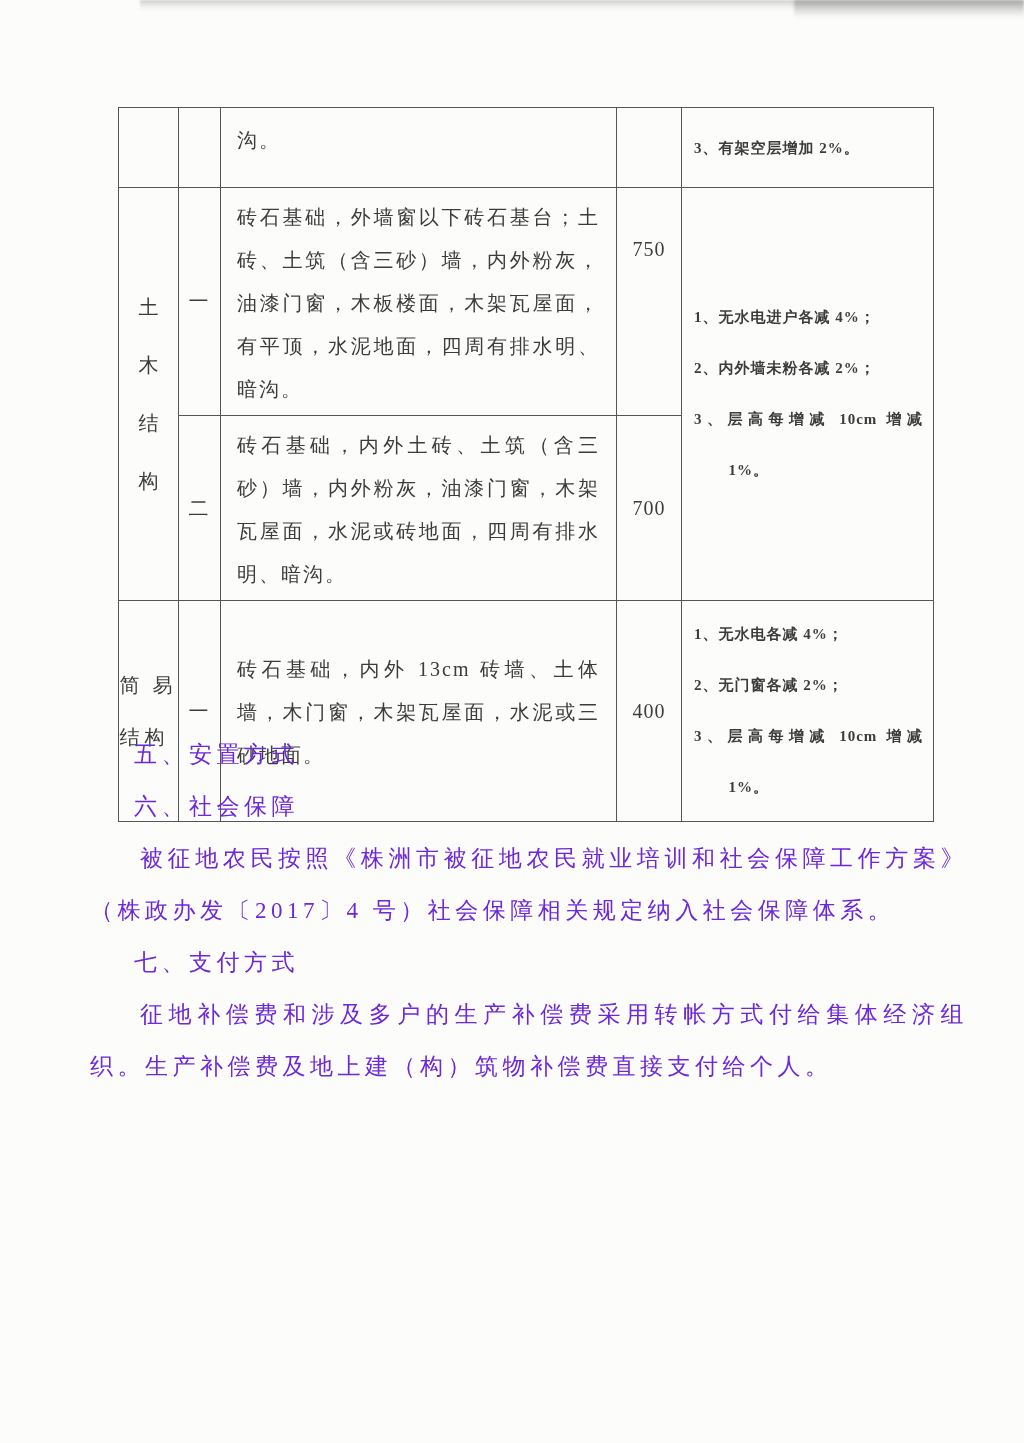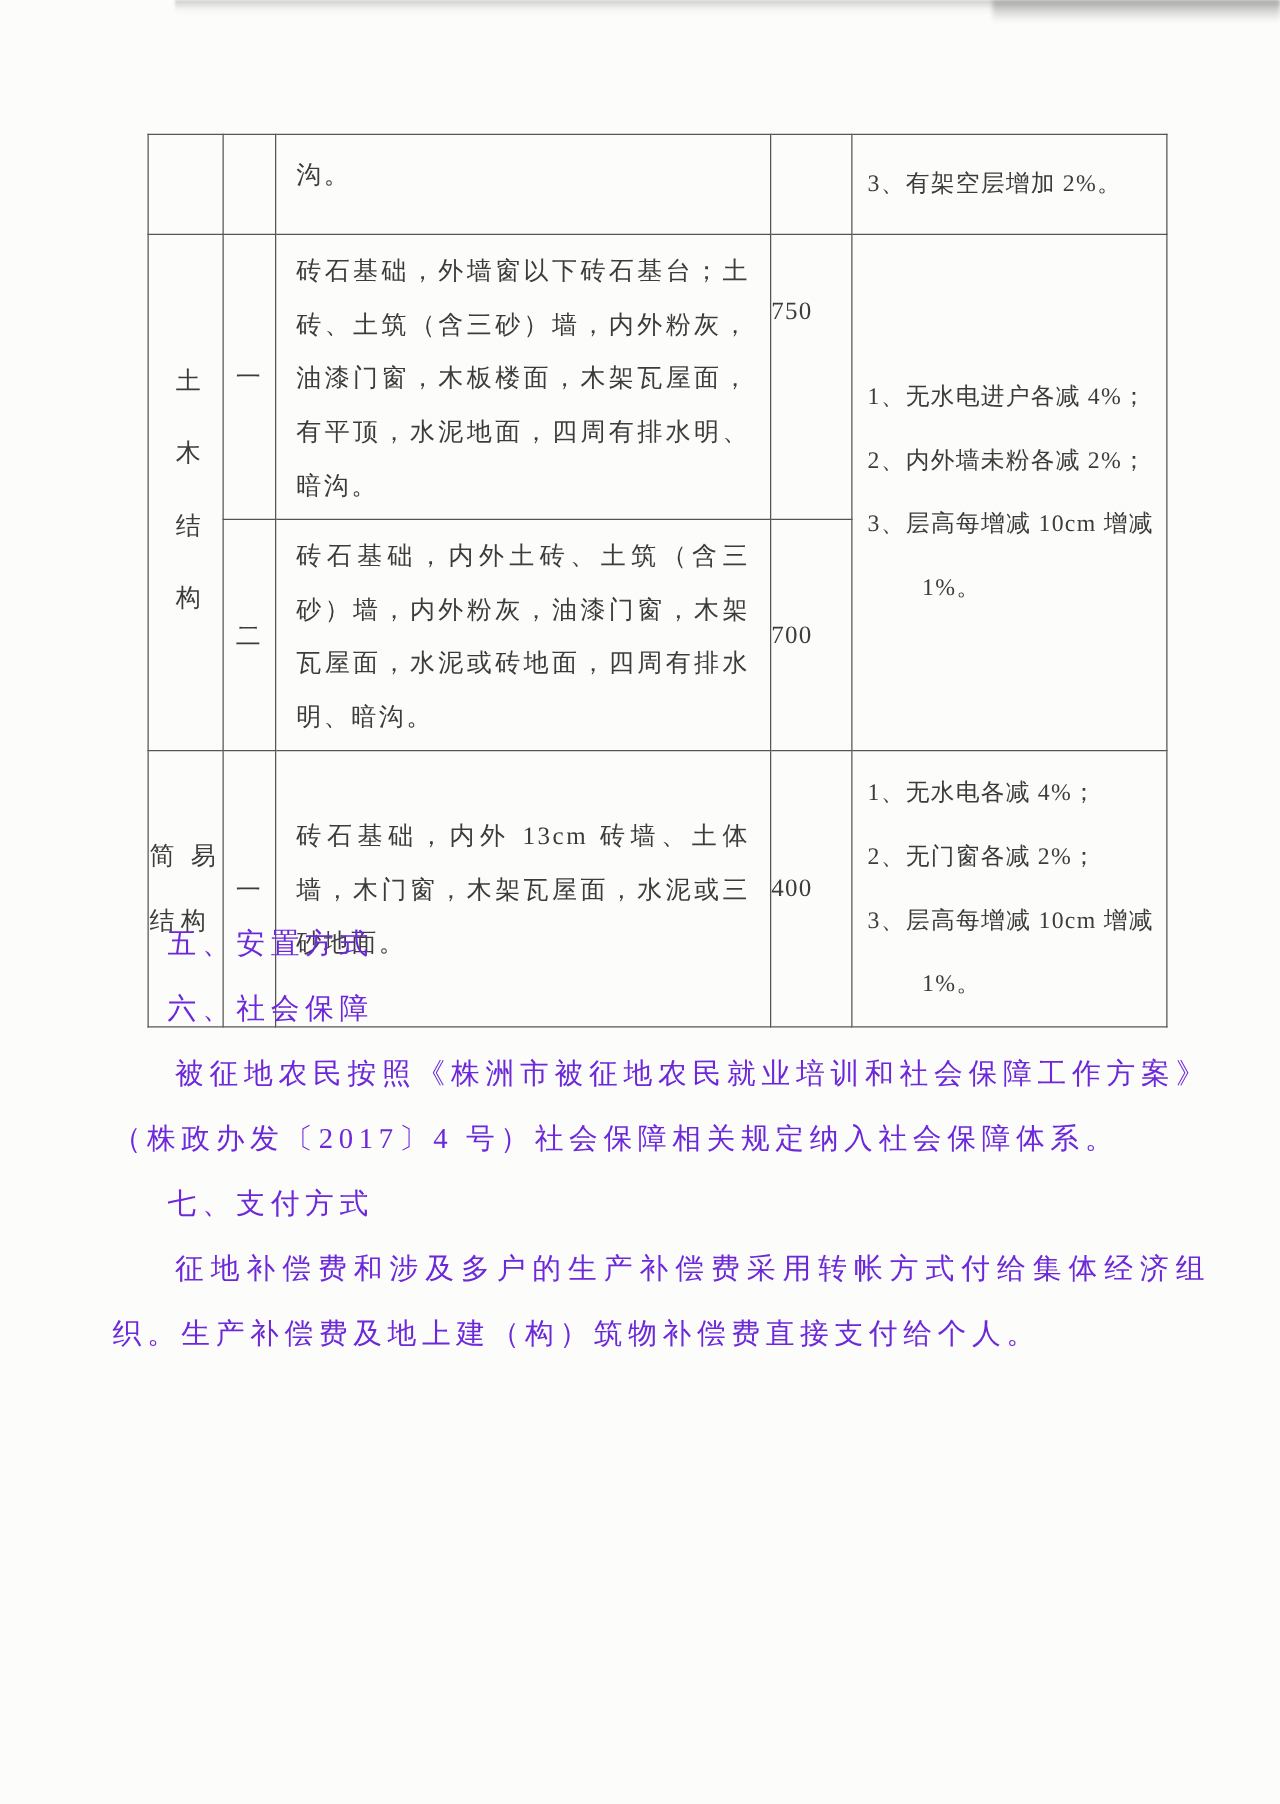--- a/index.html
+++ b/index.html
@@ -51,51 +51,51 @@
   .comp-table .r2 { height: 192px; }
   .comp-table .r3 { height: 148px; }
   .comp-table .r4 { height: 194px; }
 
   td.cell-category { text-align: center; }
   .vert-label {
     width: 24px;
     margin: 0 auto;
     word-break: break-all;
     line-height: 58px;
-    text-align: right;
+    text-align: center;
     letter-spacing: 0;
-    font-family: Liberation Mono, monospace;
   }
   .two-col-label {
     width: 58px;
     margin: 0 auto;
     word-break: break-all;
     line-height: 52px;
     text-align: justify;
     letter-spacing: 5px;
   }
 
   td.cell-grade { text-align: center; }
 
   td.cell-desc {
     padding: 6px 16px 4px 16px;
     text-align: justify;
     line-height: 43px;
   }
   td.cell-desc.top { vertical-align: top; padding-top: 8px; }
   td.cell-desc.first-row { vertical-align: top; padding-top: 12px; line-height: 40px; }
 
-  td.cell-price { text-align: left; font-size: 20px; letter-spacing: 1px; }
+  td.cell-price { text-align: center; font-size: 20px; letter-spacing: 1px; }
   td.cell-price.upper { vertical-align: top; padding-top: 50px; }
 
   td.cell-notes {
     padding: 8px 10px 8px 12px;
-    font-size: 19px;
+    font-size: 15px;
     letter-spacing: 1px;
     vertical-align: middle;
+    font-weight: bold;
   }
   .note-line {
     line-height: 51px;
     padding-left: 2.3em;
     text-indent: -2.3em;
     text-align: justify;
   }
   td.cell-notes.single .note-line { line-height: 40px; }
 
   

